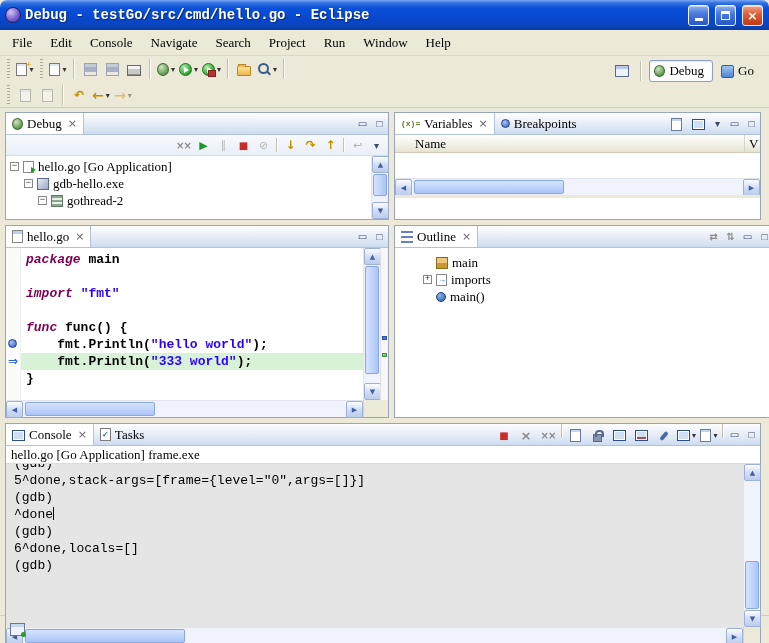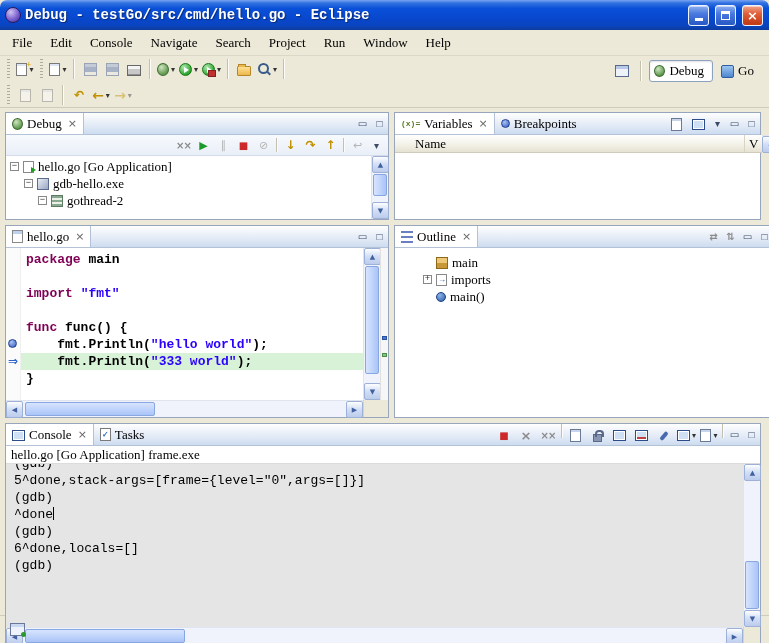--- a/index.html
+++ b/index.html
@@ -84,21 +84,21 @@
 #console-view{left:5px;top:315px;width:756px;height:222px;}
 .view-titlebar{height:22px;flex:none;display:flex;align-items:stretch;background:linear-gradient(180deg,#fefefe,#e2eaf6 60%,#cddcf0);border-bottom:1px solid #b4c2d8;}
 .vtab{display:flex;align-items:center;gap:4px;padding:0 6px;white-space:nowrap;}
 .vtab.selected{background:#fff;border-right:1px solid #b4c2d8;box-shadow:inset 0 2px 0 #fff;}
 .tab-x{color:#666;font-size:11px;line-height:1;margin-left:2px;font-family:"DejaVu Sans",sans-serif;}
 .vt-spacer{flex:1;}
 .vt-btn{width:17px;display:flex;align-items:center;justify-content:center;color:#3c4c66;font-size:10px;flex:none;}
 .view-toolbar{height:21px;flex:none;display:flex;align-items:center;justify-content:flex-end;gap:1px;padding:0 3px;background:linear-gradient(180deg,#f7fafd,#e9eff8);border-bottom:1px solid #d4dcea;}
 .view-toolbar .tbtn{height:18px;min-width:19px;}
 .view-body{flex:1;min-height:0;display:flex;}
-.view-body.col{flex-direction:row;}
+.view-body.col{flex-direction:column;}
 
 
 .tree{flex:1;min-width:0;overflow:hidden;padding-top:2px;background:#fff;}
 .tree-row{height:17px;display:flex;align-items:center;white-space:nowrap;}
 .expander{width:9px;height:9px;flex:none;border:1px solid #888;background:#fff;font-size:9px;line-height:7px;text-align:center;color:#333;margin-right:4px;font-family:"Liberation Mono",monospace;}
 .expander.hidden{visibility:hidden;}
 .tree-label{padding-left:4px;}
 .tico{display:inline-block;flex:none;}
 .ic-launch{width:11px;height:12px;background:#fff;border:1px solid #888;position:relative;}
 .ic-launch::after{content:"";position:absolute;right:-3px;bottom:-1px;border-left:5px solid #1e9e1e;border-top:3px solid transparent;border-bottom:3px solid transparent;}
@@ -131,21 +131,21 @@
 
 
 .ed-body{flex:1;min-height:0;display:flex;}
 .ed-ruler{width:15px;background:#fbfbfb;position:relative;flex:none;border-right:1px solid #f0f0f0;}
 .marker{position:absolute;left:2px;}
 .m-bp{width:9px;height:9px;border-radius:50%;background:radial-gradient(circle at 35% 30%,#a8c4f4,#3056c0);border:1px solid #24408c;}
 .m-ip{color:#2c62c8;font-weight:bold;font-size:12px;line-height:17px;font-family:"DejaVu Sans",sans-serif;}
 .ed-code{flex:1;min-width:0;overflow:hidden;padding-top:3px;font-family:"Liberation Mono","DejaVu Sans Mono",monospace;font-weight:bold;font-size:13px;line-height:17px;}
 .code-line{height:17px;white-space:pre;padding-left:5px;}
 .code-line.hl{background:var(--hl,#d8f2d8);}
-.seg-kw{color:var(--kw,#7f0055);}
+.seg-kw{color:var(--kw,#7f0055);font-style:italic;}
 .seg-str{color:var(--str,#2a00ff);}
 .seg-pl{color:#000;}
 .ed-overview{width:8px;background:#f6f6f6;border-left:1px solid #e0e0e0;position:relative;flex:none;}
 .ov-mark{position:absolute;left:1px;width:5px;height:4px;background:#4a78d8;border:1px solid #2a50a0;}
 .ov-mark.green{background:#7ec87e;border-color:#4a8c4a;}
 .ed-hrow{height:17px;flex:none;display:flex;}
 .ed-corner{width:25px;background:#ece9d8;border-left:1px solid #d8d4c4;flex:none;}
 
 
 .console-desc{height:18px;flex:none;padding:1px 5px 0;border-bottom:1px solid #dcdcdc;background:#fff;white-space:nowrap;overflow:hidden;}

